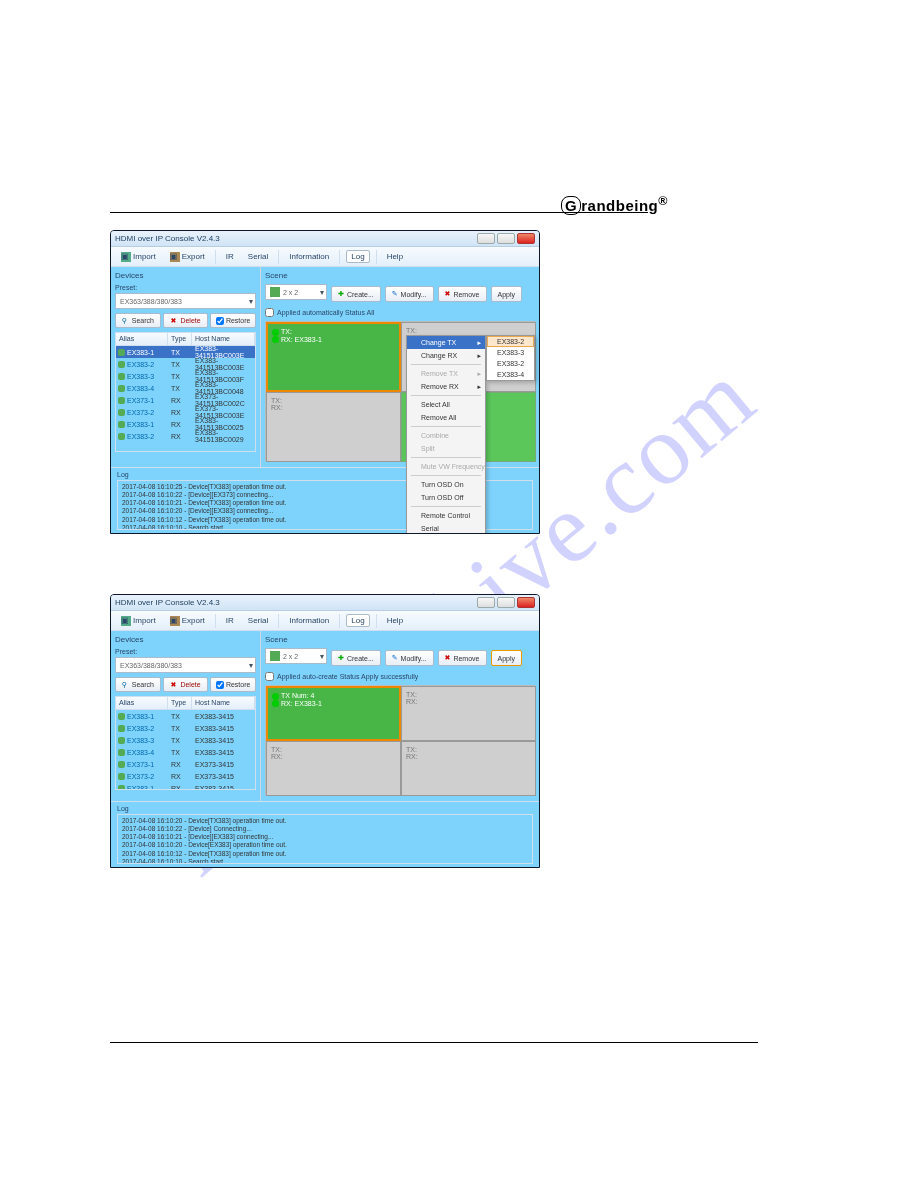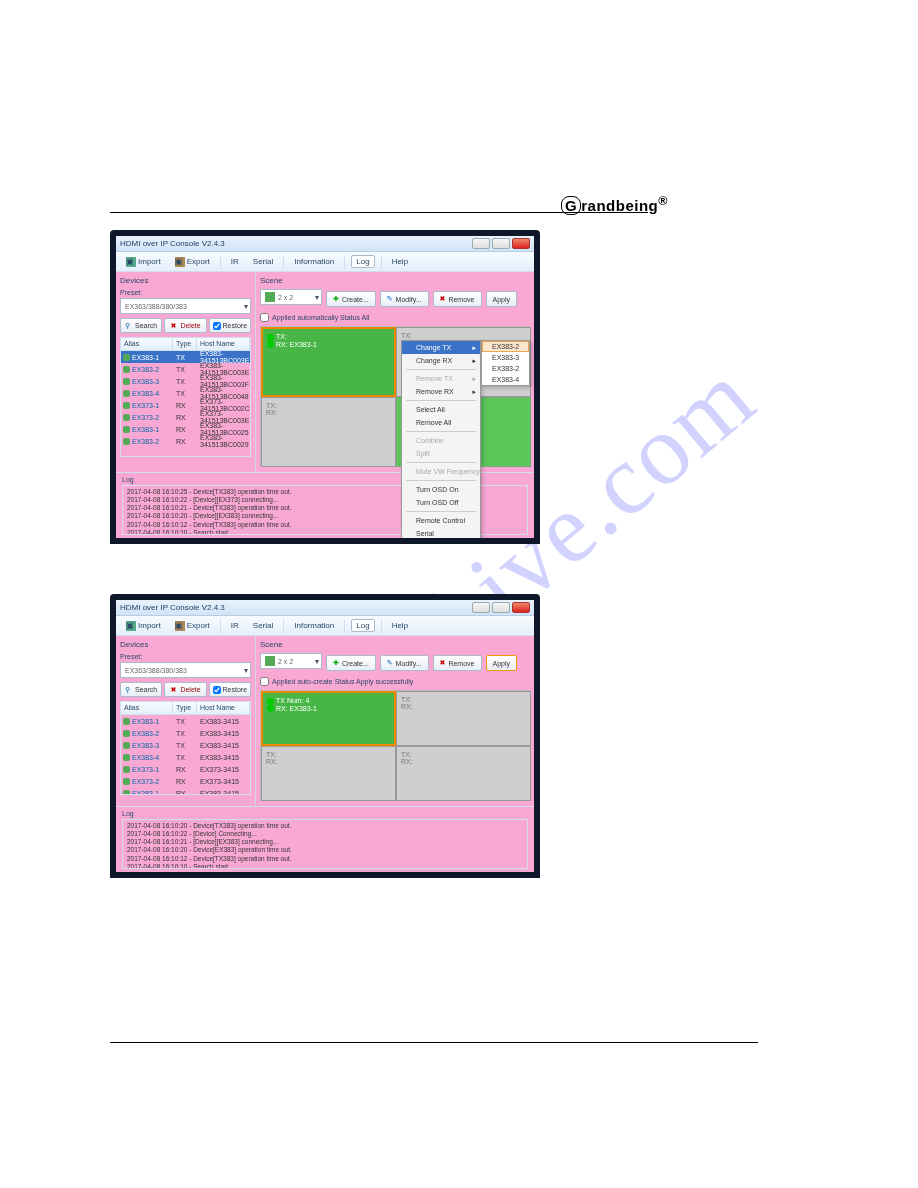--- a/index.html
+++ b/index.html
@@ -3,21 +3,21 @@
 <meta charset="utf-8">
 <style>
   * { margin: 0; padding: 0; box-sizing: border-box; }
   body { width: 918px; height: 1188px; background: #fff; font-family: Arial, sans-serif; position: relative; overflow: hidden; }
   .brand { position: absolute; right: 250px; top: 194px; font-size: 15px; font-weight: bold; letter-spacing: 0.5px; }
   .brand .g { display:inline-block; border:1.5px solid #000; border-radius:8px; padding:0 3px; font-weight:bold; }
   .hr-top { position:absolute; left:110px; right:270px; top:212px; border-top:1px solid #000; }
   .hr-bot { position:absolute; left:110px; right:160px; top:1042px; border-top:1px solid #000; }
   .watermark { position:absolute; left:50%; top:52%; transform:translate(-50%,-50%) rotate(-40deg); font-size:100px; color:#8080ff; opacity:0.35; font-weight:300; letter-spacing:2px; pointer-events:none; font-family:Georgia,serif; white-space:nowrap; }
 
-  .win { position:absolute; left:110px; border:6px solid #0f172a; border-radius:4px 4px 0 0; background:#f9a8d4; font-size:8px; color:#333; overflow:hidden; }
+  .win { position:absolute; left:110px; border:1px solid #0f172a; border-radius:4px 4px 0 0; background:#7dd3fc; font-size:8px; color:#333; overflow:hidden; }
   .titlebar { height:16px; background:linear-gradient(#e9f2fb,#d0e4f7); display:flex; align-items:center; padding:0 4px; border-bottom:1px solid #b7cde2; }
   .titlebar .tt { flex:1; font-size:8px; color:#1a3a5c; }
   .winbtns { display:flex; gap:2px; }
   .wbtn { width:18px; height:11px; background:linear-gradient(#f7f7f7,#dedede); border:1px solid #9aa; border-radius:2px; }
   .wbtn.close { background:linear-gradient(#e86,#d22); border-color:#a33; }
   .toolbar { height:20px; background:linear-gradient(#f7fbff,#e4effa); border-bottom:1px solid #cfdff0; display:flex; align-items:center; gap:6px; padding:0 6px; }
   .tbtn { display:flex; align-items:center; gap:2px; padding:1px 4px; border-radius:2px; font-size:8px; color:#2a4668; }
   .tbtn .ic { width:10px; height:10px; }
   .sep { width:1px; height:14px; background:#cfdff0; }
 

